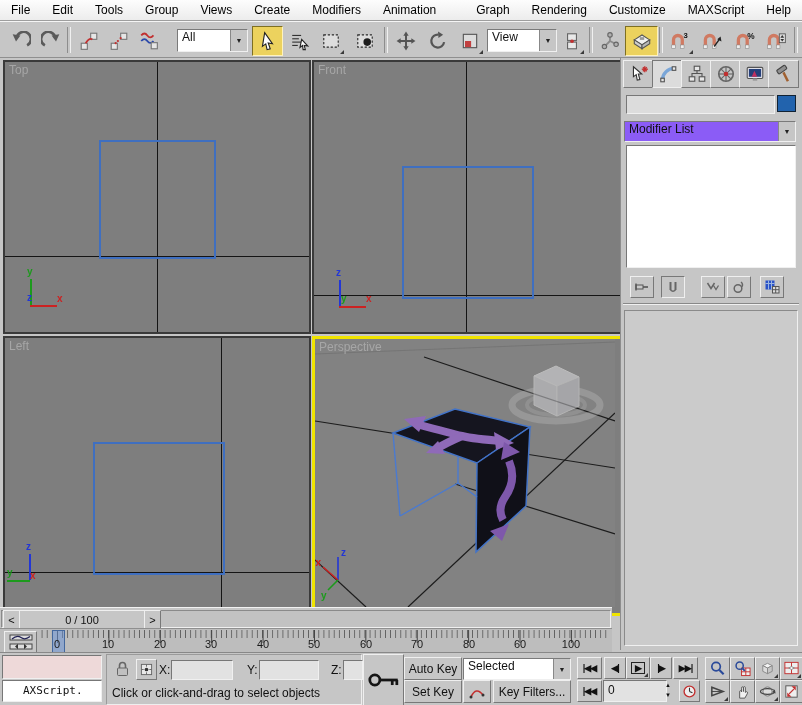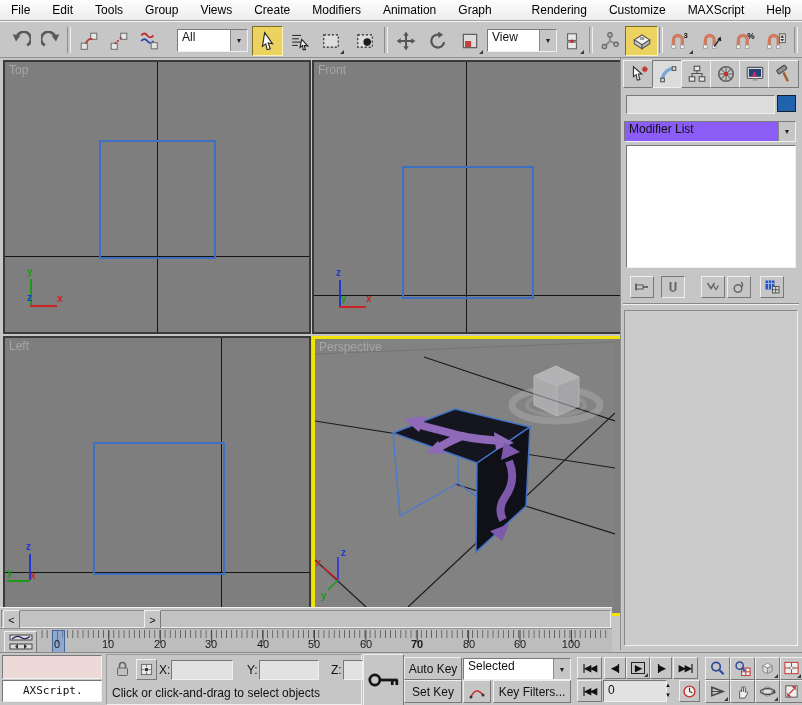--- a/index.html
+++ b/index.html
@@ -1,20 +1,20 @@
 <!DOCTYPE html>
 <html><head>
 <meta charset="utf-8">
 <style>
   html,body{margin:0;padding:0;background:#9a9a9a;}
   #root{position:relative;width:802px;height:705px;background:#c6c6c6;font-family:"Liberation Sans",sans-serif;font-size:12px;color:#111;overflow:hidden;}
   .abs{position:absolute;box-sizing:border-box;}
   
   #menubar{left:0;top:0;width:802px;height:21px;background:linear-gradient(#fdfdfd,#ececec);border-bottom:1px solid #9e9e9e;display:flex;align-items:center;}
-  .menu-item{padding:0 11px;height:21px;line-height:21px;color:#000;cursor:default;}
+  .menu-item{padding:0 11px;height:21px;line-height:21px;color:#000;cursor:default;text-align:right;}
   
   #toolbar{left:0;top:21px;width:802px;height:37px;background:#c6c6c6;border-top:1px solid #f5f5f5;border-bottom:1px solid #8f8f8f;}
   .tbtn{position:absolute;top:4px;height:28px;background:#c6c6c6;border:1px solid;border-color:#efefef #787878 #787878 #efefef;display:flex;align-items:center;justify-content:center;}
   .tbtn.flat{border-color:transparent;}
   .tbtn.yellow{background:#ecd25e;border-color:#7e6f22 #fff3bd #fff3bd #7e6f22;}
   .tdiv{position:absolute;top:5px;height:26px;width:2px;border-left:1px solid #8d8d8d;border-right:1px solid #f0f0f0;}
   .corner{position:absolute;right:1px;bottom:1px;width:0;height:0;border-left:4px solid transparent;border-bottom:4px solid #3a3a3a;}
   .combo{position:absolute;background:#fff;border:1px solid;border-color:#7a7a7a #f0f0f0 #f0f0f0 #7a7a7a;display:flex;align-items:flex-start;}
   .combo .ctext{flex:1;padding-left:4px;white-space:nowrap;overflow:hidden;}
   .combo .carrow{width:16px;align-self:stretch;background:#c6c6c6;border-left:1px solid #888;display:flex;align-items:center;justify-content:center;font-size:7px;color:#222;}
@@ -495,20 +495,23 @@
 
     <div class="abs" style="left:2px;top:245px;width:176px;height:2px;border-top:1px solid #888;border-bottom:1px solid #f0f0f0;"></div>
     <div class="abs" style="left:3px;top:252px;width:174px;height:336px;background:#cbcbcb;border:1px solid;border-color:#8a8a8a #f0f0f0 #f0f0f0 #8a8a8a;"></div>
   </div>
 
   <div id="timeslider" class="abs">
     <div class="abs" style="left:1px;top:2px;width:610px;height:18px;border:1px solid;border-color:#8a8a8a #f0f0f0 #f0f0f0 #8a8a8a;background:#c2c2c2;"></div>
     <div class="tsbtn" style="left:3px;width:15px;">
       <span>&lt;</span>
     </div>
+    <div class="tsbtn" style="left:19px;width:124px;">
+      <span>0 / 100</span>
+    </div>
     <div class="tsbtn" style="left:144px;width:15px;">
       <span>&gt;</span>
     </div>
   </div>
 
   <div id="trackbar" class="abs">
     <div class="rbtn" style="left:4px;top:2px;width:31px;height:20px;">
       <span>
           <svg width="24" height="16" viewBox="0 0 24 16">
             <rect x="1" y="1" width="22" height="5" fill="#ddd" stroke="#444"></rect>
@@ -521,21 +524,21 @@
     </div>
     <div id="ruler"></div>
     <div id="frame-indicator"></div>
     <span class="tick-num" style="left:57px;">0</span>
     <span class="tick-num" style="left:108px;">10</span>
     <span class="tick-num" style="left:160px;">20</span>
     <span class="tick-num" style="left:211px;">30</span>
     <span class="tick-num" style="left:263px;">40</span>
     <span class="tick-num" style="left:314px;">50</span>
     <span class="tick-num" style="left:366px;">60</span>
-    <span class="tick-num" style="left:417px;font-weight:bold;">70</span>
+    <span class="tick-num" style="left:417px;">70</span>
     <span class="tick-num" style="left:469px;">80</span>
     <span class="tick-num" style="left:520px;">60</span>
     <span class="tick-num" style="left:571px;">100</span>
   </div>
 
   <div id="statusbar" class="abs">
     <div class="abs" style="left:2px;top:2px;width:100px;height:24px;background:#eed9d9;border:1px solid;border-color:#777 #f0f0f0 #f0f0f0 #777;"></div>
     <div class="abs" style="left:2px;top:27px;width:100px;height:22px;background:#fff;border:1px solid;border-color:#777 #f0f0f0 #f0f0f0 #777;font-family:'DejaVu Sans Mono',monospace;font-size:11px;line-height:20px;padding-left:20px;overflow:hidden;">
       <span>AXScript.</span>
     </div>

